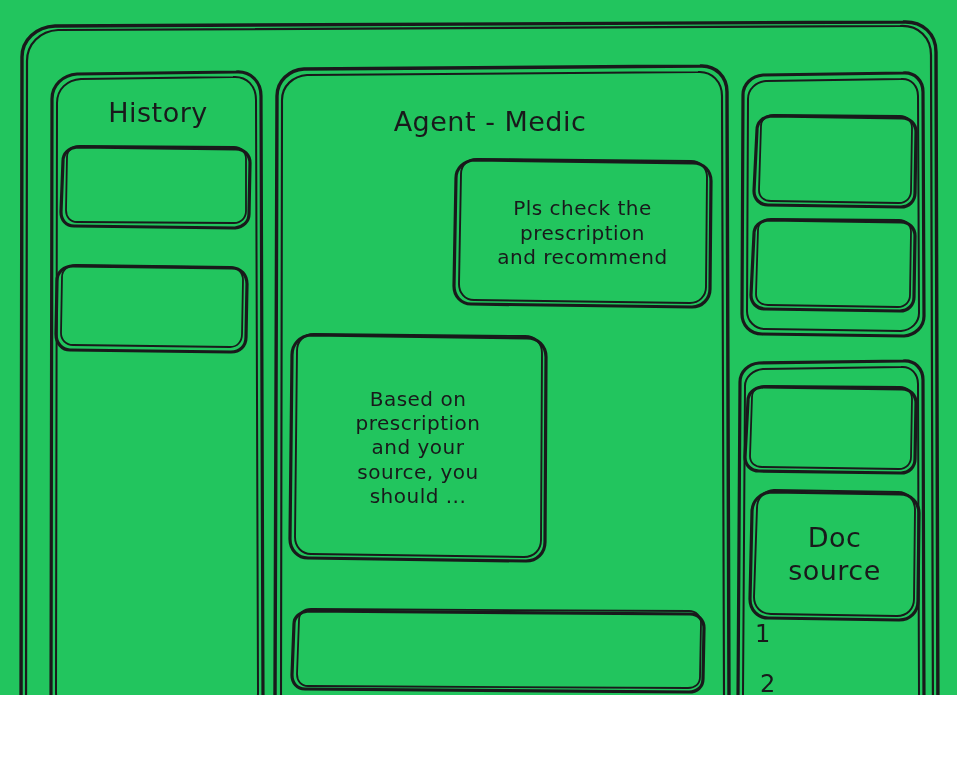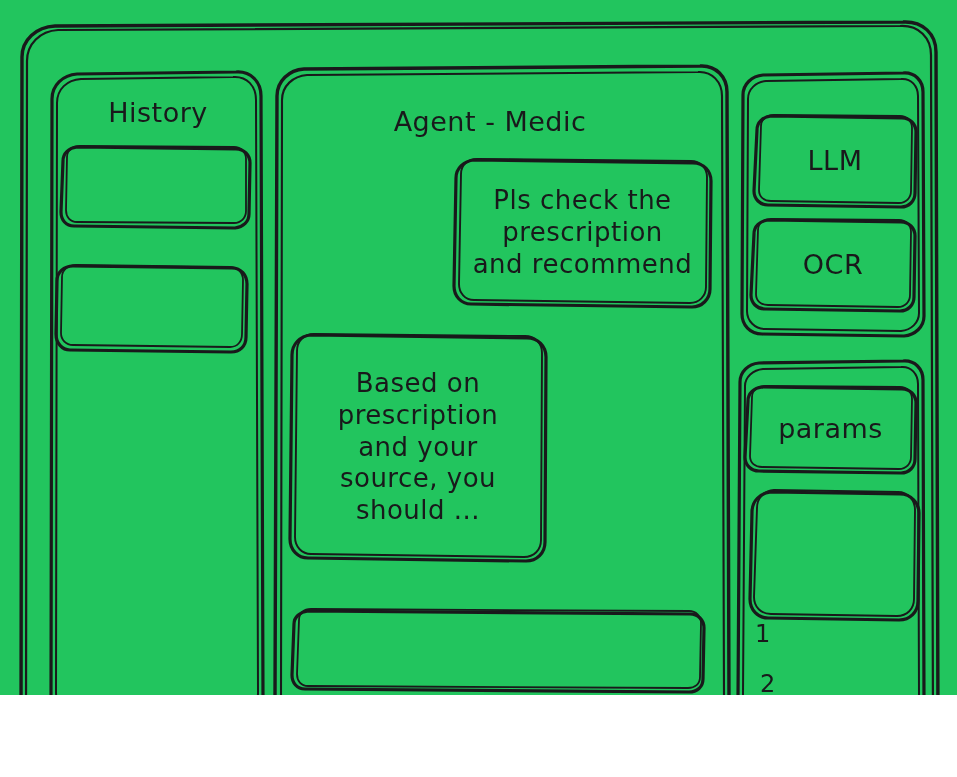--- a/index.html
+++ b/index.html
@@ -36,21 +36,21 @@
     text-align: center;
     color: #19191b;
     font-family: "DejaVu Sans", sans-serif;
     letter-spacing: 0.5px;
     line-height: 1.22;
     box-sizing: border-box;
     white-space: pre-line;
   }
   .t-title      { font-size: 27px; font-weight: 400; }
   .t-panelhead  { font-size: 27px; font-weight: 400; }
-  .t-bubble     { font-size: 26px; font-weight: 400; }
+  .t-bubble     { font-size: 20px; font-weight: 400; }
   .t-btn        { font-size: 27px; font-weight: 400; }
   .t-num        { font-size: 24px; font-weight: 400; }
   .lbl.left { justify-content: flex-start; text-align: left; }
 </style>
 </head>
 <body>
 
 <div id="app">
 
   <svg id="sketch-layer" viewBox="0 0 957 777" xmlns="http://www.w3.org/2000/svg">
@@ -130,32 +130,27 @@
 source, you
 should ...</div>
   </div>
 
   <div class="hit" style="left:292px; top:609px; width:412px; height:83px;">
     <div class="lbl t-bubble left" style="left:18px; top:0; width:376px; height:83px;"></div>
   </div>
 
   <div class="hit" style="left:742px; top:72px; width:182px; height:264px;"></div>
 
-  <div class="hit" style="left:754px; top:115px; width:162px; height:92px;">
-    <div class="lbl t-btn" style="left:0; top:0; width:162px; height:92px;">LLM</div>
-  </div>
 
-  <div class="hit" style="left:751px; top:219px; width:164px; height:92px;">
-    <div class="lbl t-btn" style="left:0; top:0; width:164px; height:92px;">OCR</div>
-  </div>
 
   <div class="hit" style="left:738px; top:360px; width:186px; height:361px;"></div>
 
-  <div class="hit" style="left:745px; top:386px; width:171px; height:87px;">
-    <div class="lbl t-btn" style="left:0; top:0; width:171px; height:87px;">params</div>
+
+  <div class="hit" style="left:750px; top:490px; width:169px; height:130px;">
+    <div class="lbl t-btn" style="left:0; top:0; width:169px; height:130px;">Doc
+source</div>
   </div>
-
 
   <div class="lbl t-num left" style="left:755px; top:615px; width:60px; height:40px;">1</div>
 
   <div class="lbl t-num left" style="left:760px; top:665px; width:60px; height:40px;">2</div>
 
 </div>
 
 </body></html>

